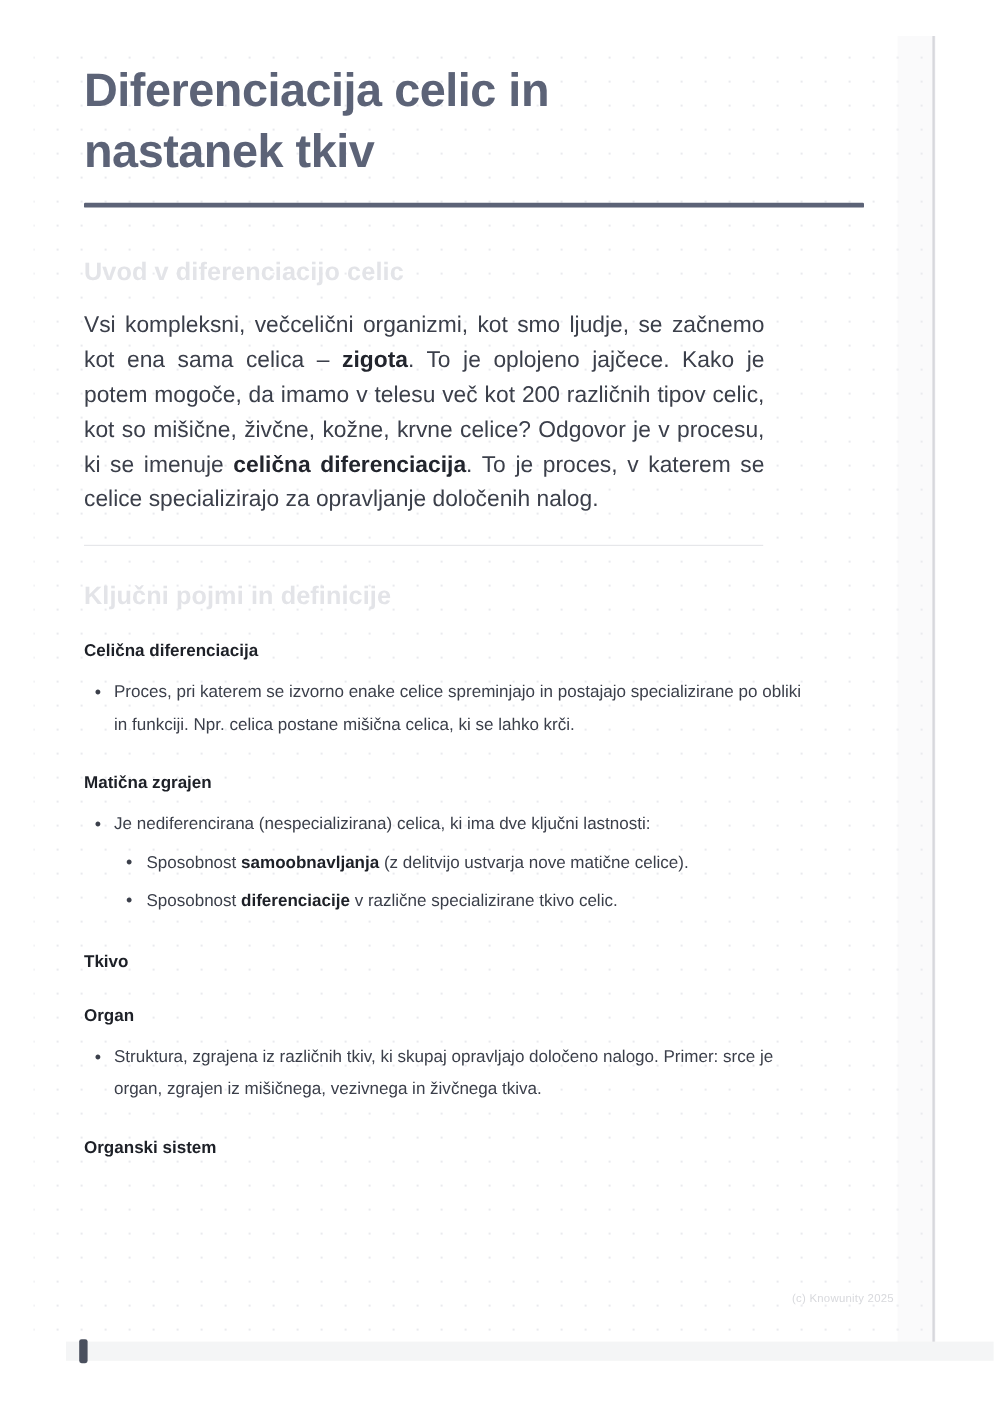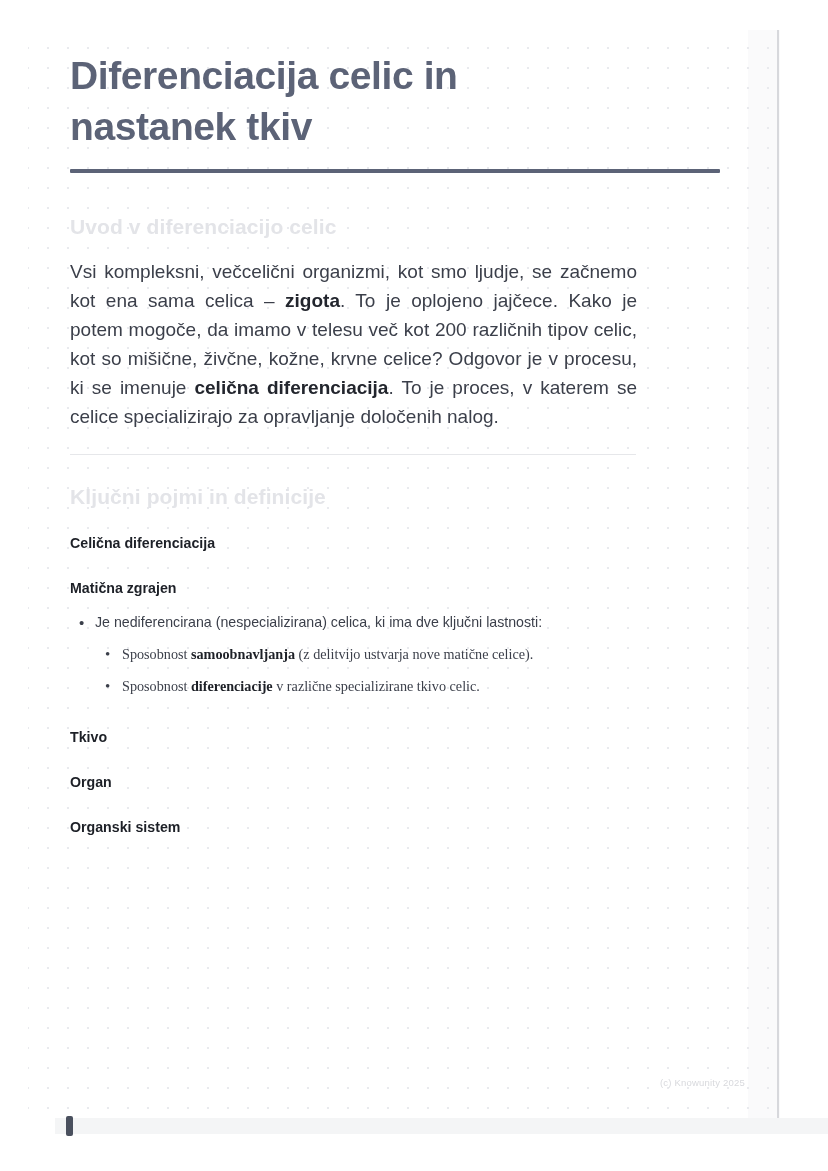--- a/index.html
+++ b/index.html
@@ -138,21 +138,20 @@
     color: #3b3f4a;
     font-size: 15px;
     line-height: 27px;
   }
   ul.bullets b { font-weight: 700; color: #1d2027; }
 
   ul.subbullets {
     list-style: none;
     margin: 2px 0 0 0;
     padding: 0;
-    font-family: Liberation Serif, serif;
   }
   ul.subbullets > li {
     position: relative;
     padding-left: 27px;
     font-size: 14.2px;
     line-height: 32px;
     color: #3b3f4a;
   }
   ul.subbullets > li::before {
     content: "•";
@@ -210,35 +209,41 @@
 
     <h2 class="section-heading sec-uvod">Uvod v diferenciacijo celic</h2>
 
     <p class="body-par"><span>Vsi kompleksni, večcelični organizmi, kot smo ljudje, se začnemo kot ena sama celica – </span><b>zigota</b><span>. To je oplojeno jajčece. Kako je potem mogoče, da imamo v telesu več kot 200 različnih tipov celic, kot so mišične, živčne, kožne, krvne celice? Odgovor je v procesu, ki se imenuje </span><b>celična diferenciacija</b><span>. To je proces, v katerem se celice specializirajo za opravljanje določenih nalog.</span></p>
 
     <div class="thin-rule"></div>
 
     <h2 class="section-heading sec-kljucni">Ključni pojmi in definicije</h2>
 
     <h3 class="term first">Celična diferenciacija</h3>
+    <ul class="bullets">
+      <li>Proces, pri katerem se izvorno enake celice spreminjajo in postajajo specializirane po obliki in funkciji. Npr. celica postane mišična celica, ki se lahko krči.</li>
+    </ul>
 
     <h3 class="term">Matična zgrajen</h3>
     <ul class="bullets">
       <li>
         <span>Je nediferencirana (nespecializirana) celica, ki ima dve ključni lastnosti:</span>
         <ul class="subbullets">
           <li><span>Sposobnost </span><b>samoobnavljanja</b><span> (z delitvijo ustvarja nove matične celice).</span></li>
           <li><span>Sposobnost </span><b>diferenciacije</b><span> v različne specializirane tkivo celic.</span></li>
         </ul>
       </li>
     </ul>
 
     <h3 class="term">Tkivo</h3>
 
     <h3 class="term">Organ</h3>
+    <ul class="bullets">
+      <li>Struktura, zgrajena iz različnih tkiv, ki skupaj opravljajo določeno nalogo. Primer: srce je organ, zgrajen iz mišičnega, vezivnega in živčnega tkiva.</li>
+    </ul>
 
     <h3 class="term">Organski sistem</h3>
 
   </div>
 </div>
 
 <div class="copyright">(c) Knowunity 2025</div>
 
 <div class="bottom-bar"></div>
 <div class="bottom-bar-thumb"></div>

